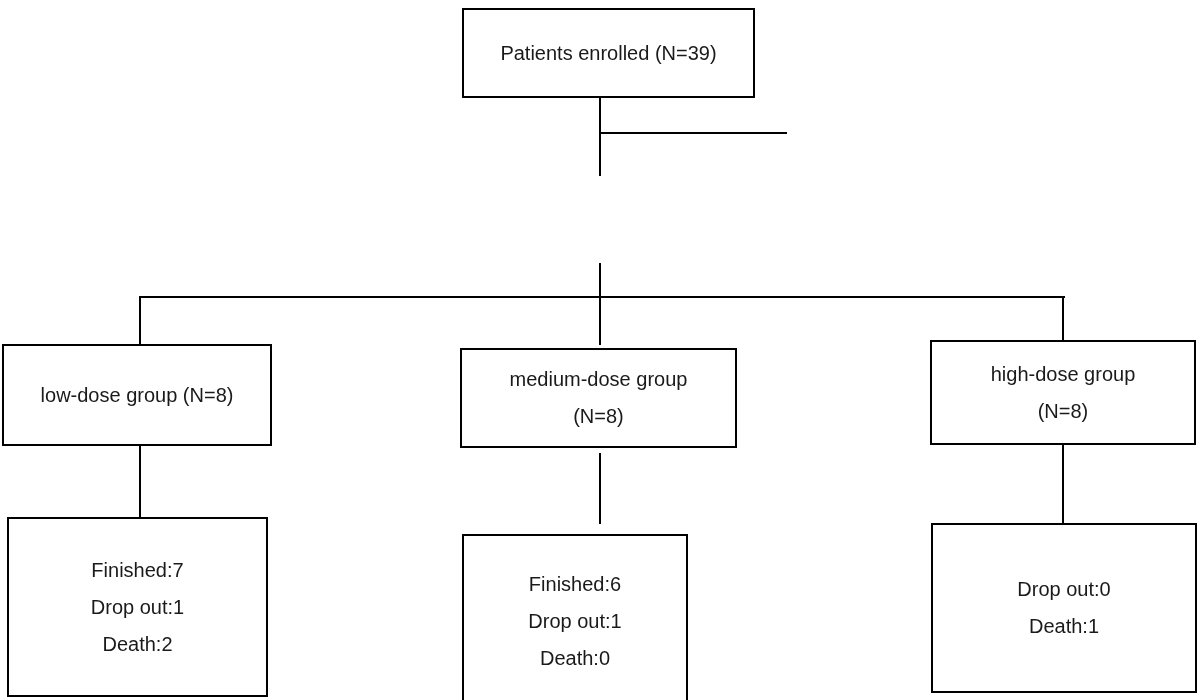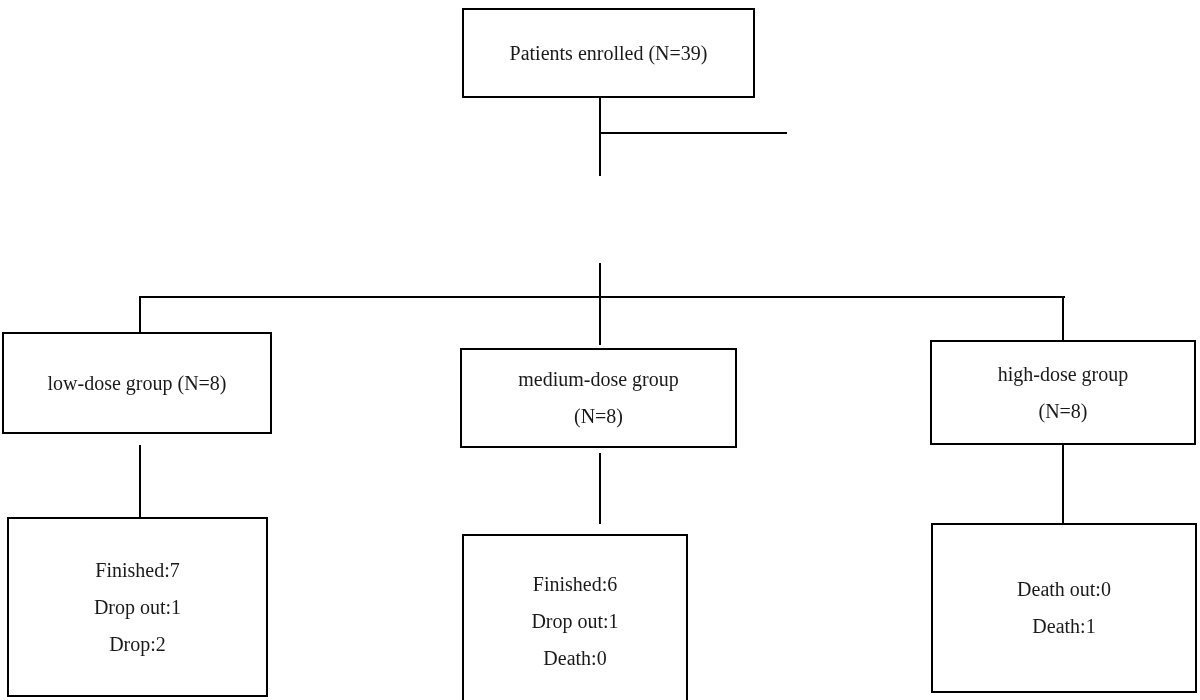--- a/index.html
+++ b/index.html
@@ -3,21 +3,21 @@
 <meta charset="utf-8">
 <style>
   * { margin: 0; padding: 0; box-sizing: border-box; }
   html, body {
     width: 1200px; height: 700px;
     background: var(--background, #ffffff);
     font-family: "Liberation Sans", sans-serif;
     color: var(--text, #1a1a1a);
     overflow: hidden;
   }
-  .canvas { position: relative; width: 1200px; height: 700px; font-family: Liberation Serif, serif; }
+  .canvas { position: relative; width: 1200px; height: 700px; }
   .box {
     position: absolute;
     border: 2px solid var(--border, #000000);
     background: var(--background, #ffffff);
     display: flex; flex-direction: column;
     align-items: center; justify-content: center;
     text-align: center;
     font-size: 20px; line-height: 37px;
   }
   .line { position: absolute; background: var(--border, #000000); }
@@ -44,44 +44,44 @@
   <div class="line" style="left:139px; top:445px; width:2px; height:73px"></div>
   <div class="line" style="left:599px; top:453px; width:2px; height:71px"></div>
   <div class="line" style="left:1062px; top:444px; width:2px; height:80px"></div>
 
   <div class="box" style="left:462px; top:8px; width:293px; height:90px">
     <div>Patients enrolled (N=39)</div>
   </div>
 
 
 
-  <div class="box" style="left:2px; top:332px; width:270px; height:102px">
+  <div class="box" style="left:2px; top:344px; width:270px; height:102px">
     <div>low-dose group (N=8)</div>
   </div>
 
   <div class="box" style="left:460px; top:348px; width:277px; height:100px">
     <div>medium-dose group</div>
     <div>(N=8)</div>
   </div>
 
   <div class="box" style="left:930px; top:340px; width:266px; height:105px">
     <div>high-dose group</div>
     <div>(N=8)</div>
   </div>
 
   <div class="box" style="left:7px; top:517px; width:261px; height:180px">
     <div>Finished:7</div>
     <div>Drop out:1</div>
-    <div>Drop:2</div>
+    <div>Death:2</div>
   </div>
 
   <div class="box" style="left:462px; top:534px; width:226px; height:174px">
     <div>Finished:6</div>
     <div>Drop out:1</div>
     <div>Death:0</div>
   </div>
 
   <div class="box" style="left:931px; top:523px; width:266px; height:170px">
-    <div>Death out:0</div>
+    <div>Drop out:0</div>
     <div>Death:1</div>
   </div>
 
 </div>
 
 </body></html>

